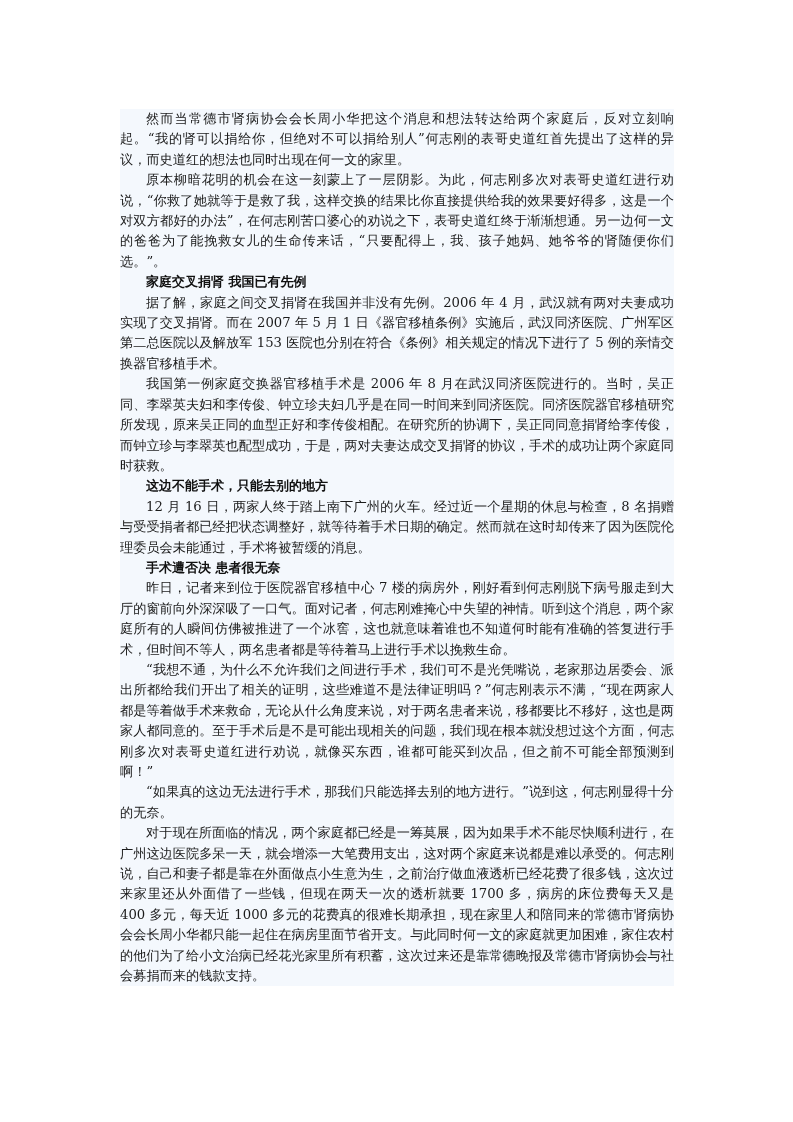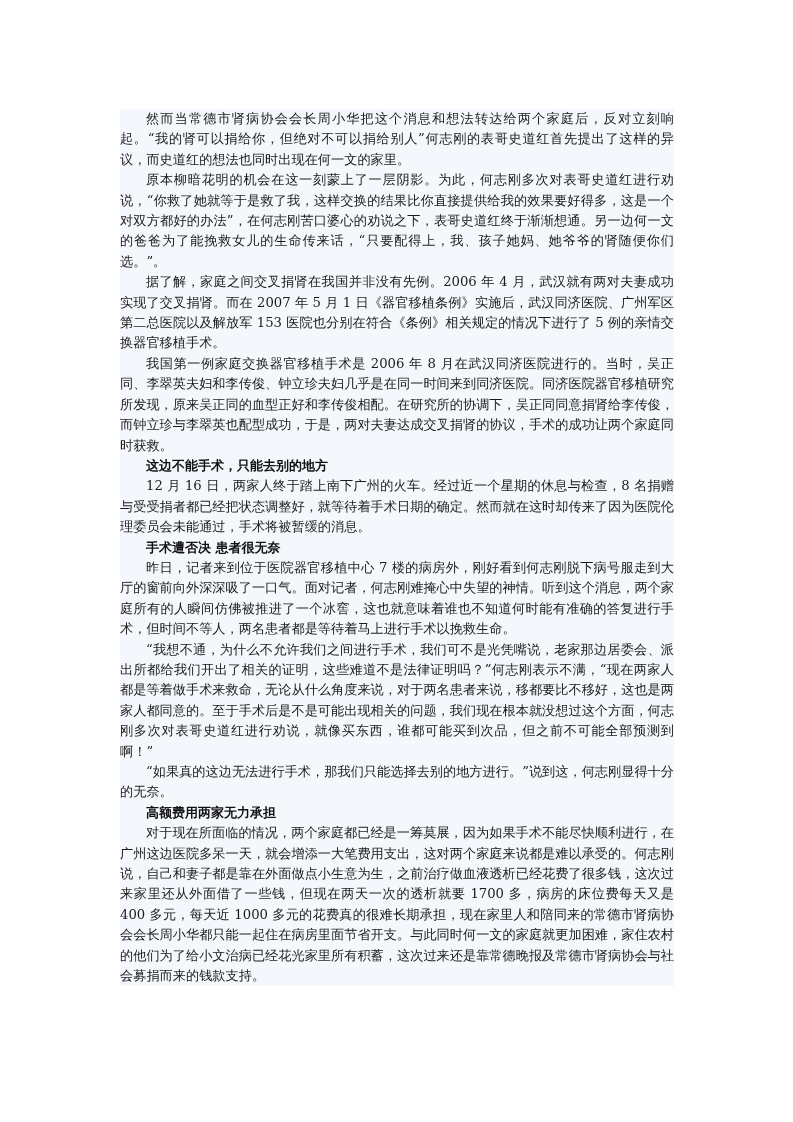--- a/index.html
+++ b/index.html
@@ -25,23 +25,23 @@
     font-size: 13px;
     color: #111;
   }
 </style>
 </head>
 <body>
 
 <div class="page-block">
   <p class="para">然而当常德市肾病协会会长周小华把这个消息和想法转达给两个家庭后，反对立刻响起。“我的肾可以捐给你，但绝对不可以捐给别人”何志刚的表哥史道红首先提出了这样的异议，而史道红的想法也同时出现在何一文的家里。</p>
   <p class="para">原本柳暗花明的机会在这一刻蒙上了一层阴影。为此，何志刚多次对表哥史道红进行劝说，“你救了她就等于是救了我，这样交换的结果比你直接提供给我的效果要好得多，这是一个对双方都好的办法”，在何志刚苦口婆心的劝说之下，表哥史道红终于渐渐想通。另一边何一文的爸爸为了能挽救女儿的生命传来话，“只要配得上，我、孩子她妈、她爷爷的肾随便你们选。”。</p>
+  <p class="heading">家庭交叉捐肾 我国已有先例</p>
   <p class="para">据了解，家庭之间交叉捐肾在我国并非没有先例。2006 年 4 月，武汉就有两对夫妻成功实现了交叉捐肾。而在 2007 年 5 月 1 日《器官移植条例》实施后，武汉同济医院、广州军区第二总医院以及解放军 153 医院也分别在符合《条例》相关规定的情况下进行了 5 例的亲情交换器官移植手术。</p>
   <p class="para">我国第一例家庭交换器官移植手术是 2006 年 8 月在武汉同济医院进行的。当时，吴正同、李翠英夫妇和李传俊、钟立珍夫妇几乎是在同一时间来到同济医院。同济医院器官移植研究所发现，原来吴正同的血型正好和李传俊相配。在研究所的协调下，吴正同同意捐肾给李传俊，而钟立珍与李翠英也配型成功，于是，两对夫妻达成交叉捐肾的协议，手术的成功让两个家庭同时获救。</p>
   <p class="heading">这边不能手术，只能去别的地方</p>
   <p class="para">12 月 16 日，两家人终于踏上南下广州的火车。经过近一个星期的休息与检查，8 名捐赠与受受捐者都已经把状态调整好，就等待着手术日期的确定。然而就在这时却传来了因为医院伦理委员会未能通过，手术将被暂缓的消息。</p>
   <p class="heading">手术遭否决 患者很无奈</p>
   <p class="para">昨日，记者来到位于医院器官移植中心 7 楼的病房外，刚好看到何志刚脱下病号服走到大厅的窗前向外深深吸了一口气。面对记者，何志刚难掩心中失望的神情。听到这个消息，两个家庭所有的人瞬间仿佛被推进了一个冰窖，这也就意味着谁也不知道何时能有准确的答复进行手术，但时间不等人，两名患者都是等待着马上进行手术以挽救生命。</p>
   <p class="para">“我想不通，为什么不允许我们之间进行手术，我们可不是光凭嘴说，老家那边居委会、派出所都给我们开出了相关的证明，这些难道不是法律证明吗？”何志刚表示不满，“现在两家人都是等着做手术来救命，无论从什么角度来说，对于两名患者来说，移都要比不移好，这也是两家人都同意的。至于手术后是不是可能出现相关的问题，我们现在根本就没想过这个方面，何志刚多次对表哥史道红进行劝说，就像买东西，谁都可能买到次品，但之前不可能全部预测到啊！”</p>
   <p class="para">“如果真的这边无法进行手术，那我们只能选择去别的地方进行。”说到这，何志刚显得十分的无奈。</p>
-  <p class="heading">高额费用两家无力承担</p>
   <p class="para">对于现在所面临的情况，两个家庭都已经是一筹莫展，因为如果手术不能尽快顺利进行，在广州这边医院多呆一天，就会增添一大笔费用支出，这对两个家庭来说都是难以承受的。何志刚说，自己和妻子都是靠在外面做点小生意为生，之前治疗做血液透析已经花费了很多钱，这次过来家里还从外面借了一些钱，但现在两天一次的透析就要 1700 多，病房的床位费每天又是 400 多元，每天近 1000 多元的花费真的很难长期承担，现在家里人和陪同来的常德市肾病协会会长周小华都只能一起住在病房里面节省开支。与此同时何一文的家庭就更加困难，家住农村的他们为了给小文治病已经花光家里所有积蓄，这次过来还是靠常德晚报及常德市肾病协会与社会募捐而来的钱款支持。</p>
 </div>
 
 </body></html>

